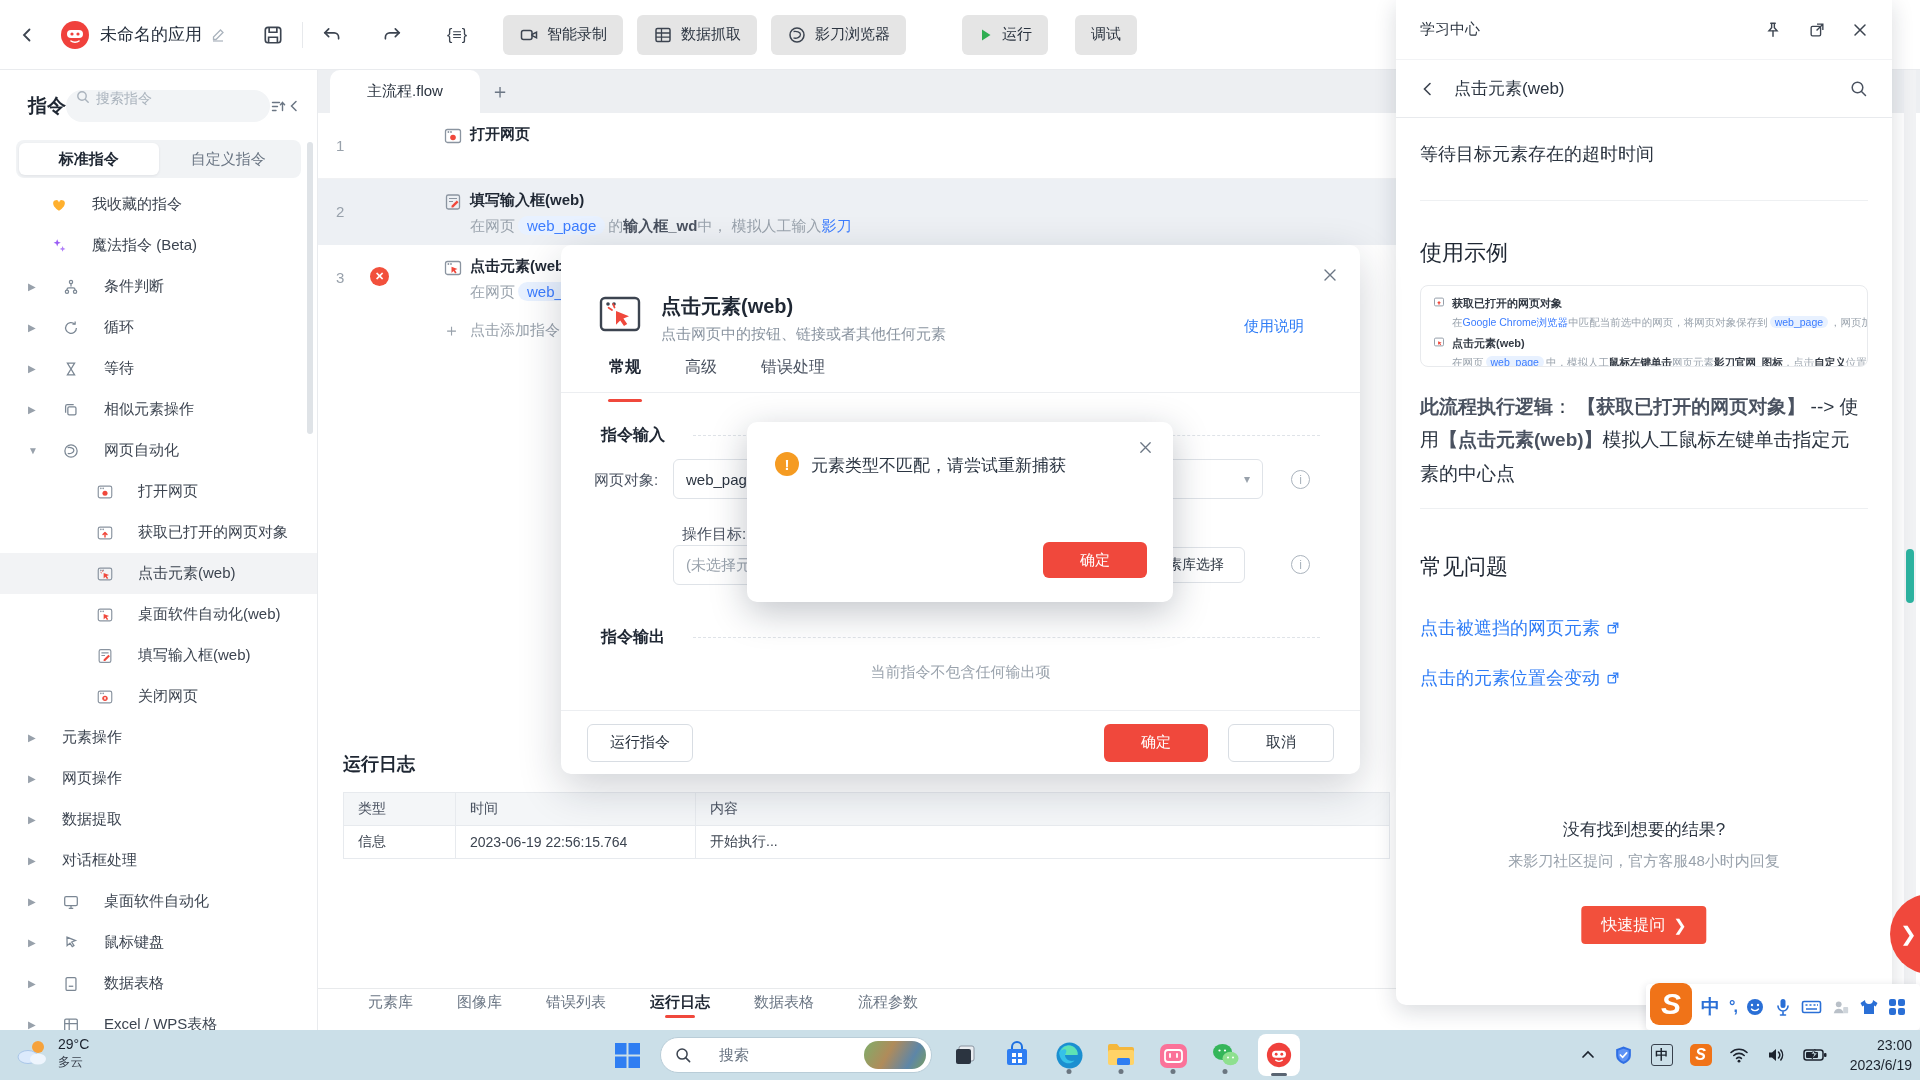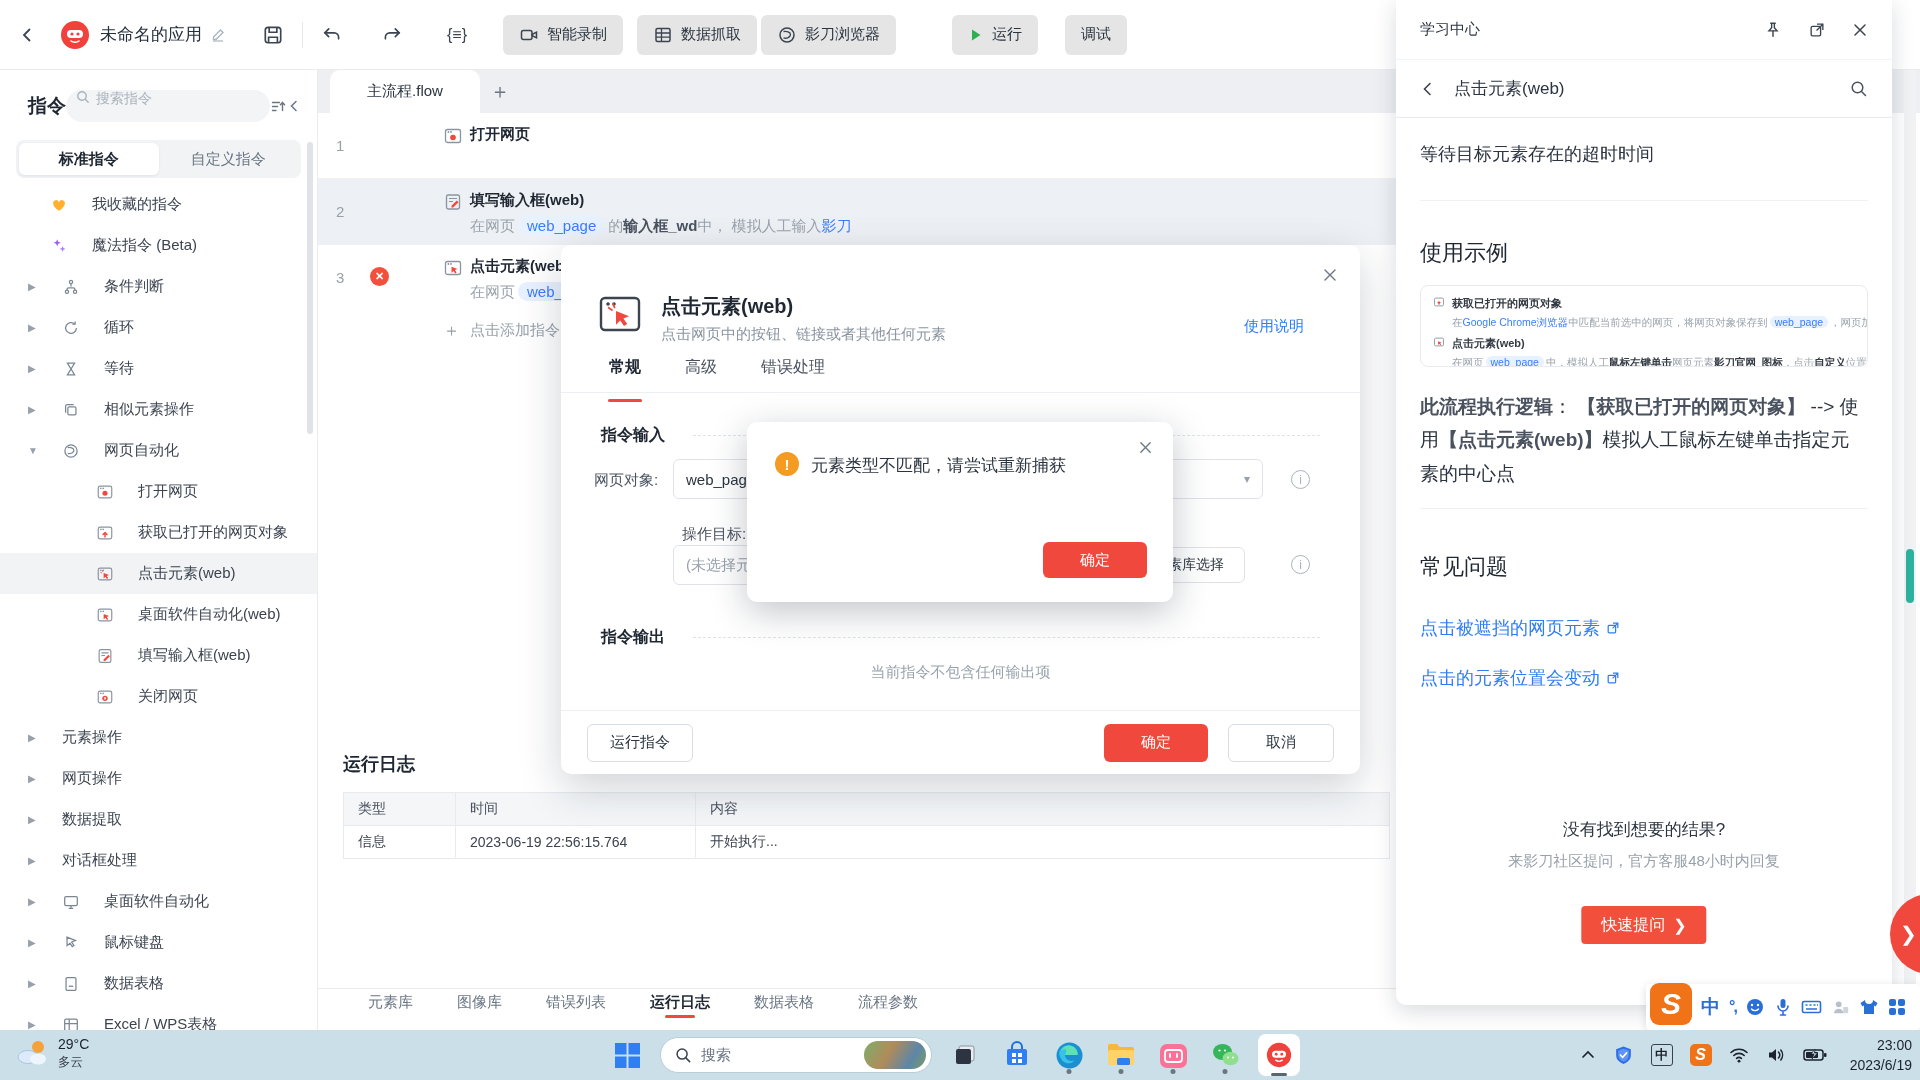--- a/index.html
+++ b/index.html
@@ -129,21 +129,21 @@
   .ime-s{width:42px;height:42px;margin-top:-6px;background:#f07318;border-radius:9px;color:#fff;font-size:30px;font-weight:800;display:flex;align-items:center;justify-content:center;font-style:italic}
   .ime-zh{color:#2a6fd6;font-size:19px;font-weight:700}
   .ime-p{color:#2a6fd6;font-size:16px;font-weight:700;letter-spacing:-2px}
 
   
   .taskbar{position:absolute;left:0;top:1030px;width:1920px;height:50px;background:#cbdfe8;z-index:8;display:flex;align-items:center}
   .weather{position:absolute;left:14px;top:5px;display:flex;align-items:center;gap:8px}
   .wx-t{font-size:14px;color:#1c232e;line-height:1.35}
   .wx-d{font-size:12.5px;color:#3c4450}
   .tb-icons{position:absolute;left:608px;top:0;height:50px;display:flex;align-items:center;gap:14px}
-  .searchpill{width:272px;height:36px;background:#fff;border-radius:18px;display:flex;align-items:center;padding:0 5px 0 14px;gap:9px;border:1px solid #b9cdd8}
+  .searchpill{width:272px;height:36px;background:#fff;border-radius:18px;display:flex;align-items:center;padding:0 5px 0 14px;gap:27px;border:1px solid #b9cdd8}
   .sp-text{font-size:15px;color:#6b7684;flex:1}
   .sp-img{width:62px;height:28px;border-radius:14px;background:linear-gradient(120deg,#7fae6b 0%,#b08b5a 40%,#5d86a8 75%,#7a9e5f 100%)}
   .tico{width:38px;height:40px;display:flex;align-items:center;justify-content:center;position:relative}
   .tico .rundot{position:absolute;bottom:1px;left:50%;transform:translateX(-50%);width:5px;height:5px;border-radius:3px;background:#6b7680}
   .yd-active{background:#fff;border-radius:8px;width:42px;height:42px}
   .yd-active .runline{position:absolute;bottom:0px;left:50%;transform:translateX(-50%);width:16px;height:3px;border-radius:2px;background:#5a6572}
   .tray{position:absolute;right:8px;top:0;height:50px;display:flex;align-items:center;gap:17px}
   .tray-zh{width:22px;height:22px;border:1.6px solid #38414d;border-radius:3px;color:#1c232e;font-size:13px;font-weight:700;display:flex;align-items:center;justify-content:center}
   .tray-s{width:22px;height:22px;background:#f07318;border-radius:5px;color:#fff;font-size:16px;font-weight:800;font-style:italic;display:flex;align-items:center;justify-content:center}
   .clock{font-size:14px;color:#1c232e;text-align:right;line-height:1.45;margin-left:6px}
@@ -206,21 +206,21 @@
     </div>
     <div class="tb-btn" style="margin-left:14px">
       <span class="ic">
         <svg width="20" height="20" viewBox="0 0 20 20">
             <rect x="3" y="3.5" width="14" height="13" rx="1.5" fill="none" stroke="#3c4450" stroke-width="1.5"></rect>
             <path d="M3 8h14M3 12.2h14M8.5 3.5v13" stroke="#3c4450" stroke-width="1.3"></path>
           </svg>
       </span>
       <span>数据抓取</span>
     </div>
-    <div class="tb-btn" style="margin-left:4px">
+    <div class="tb-btn" style="margin-left:14px">
       <span class="ic">
         <svg width="20" height="20" viewBox="0 0 20 20">
             <circle cx="10" cy="10" r="7" fill="none" stroke="#3c4450" stroke-width="1.5"></circle>
             <path d="M6.5 6.5c3-.6 7 .6 7 3s-4 4.6-7 3.4" fill="none" stroke="#3c4450" stroke-width="1.3"></path>
           </svg>
       </span>
       <span>影刀浏览器</span>
     </div>
     <div class="tb-btn" style="margin-left:56px">
       <span class="ic">

